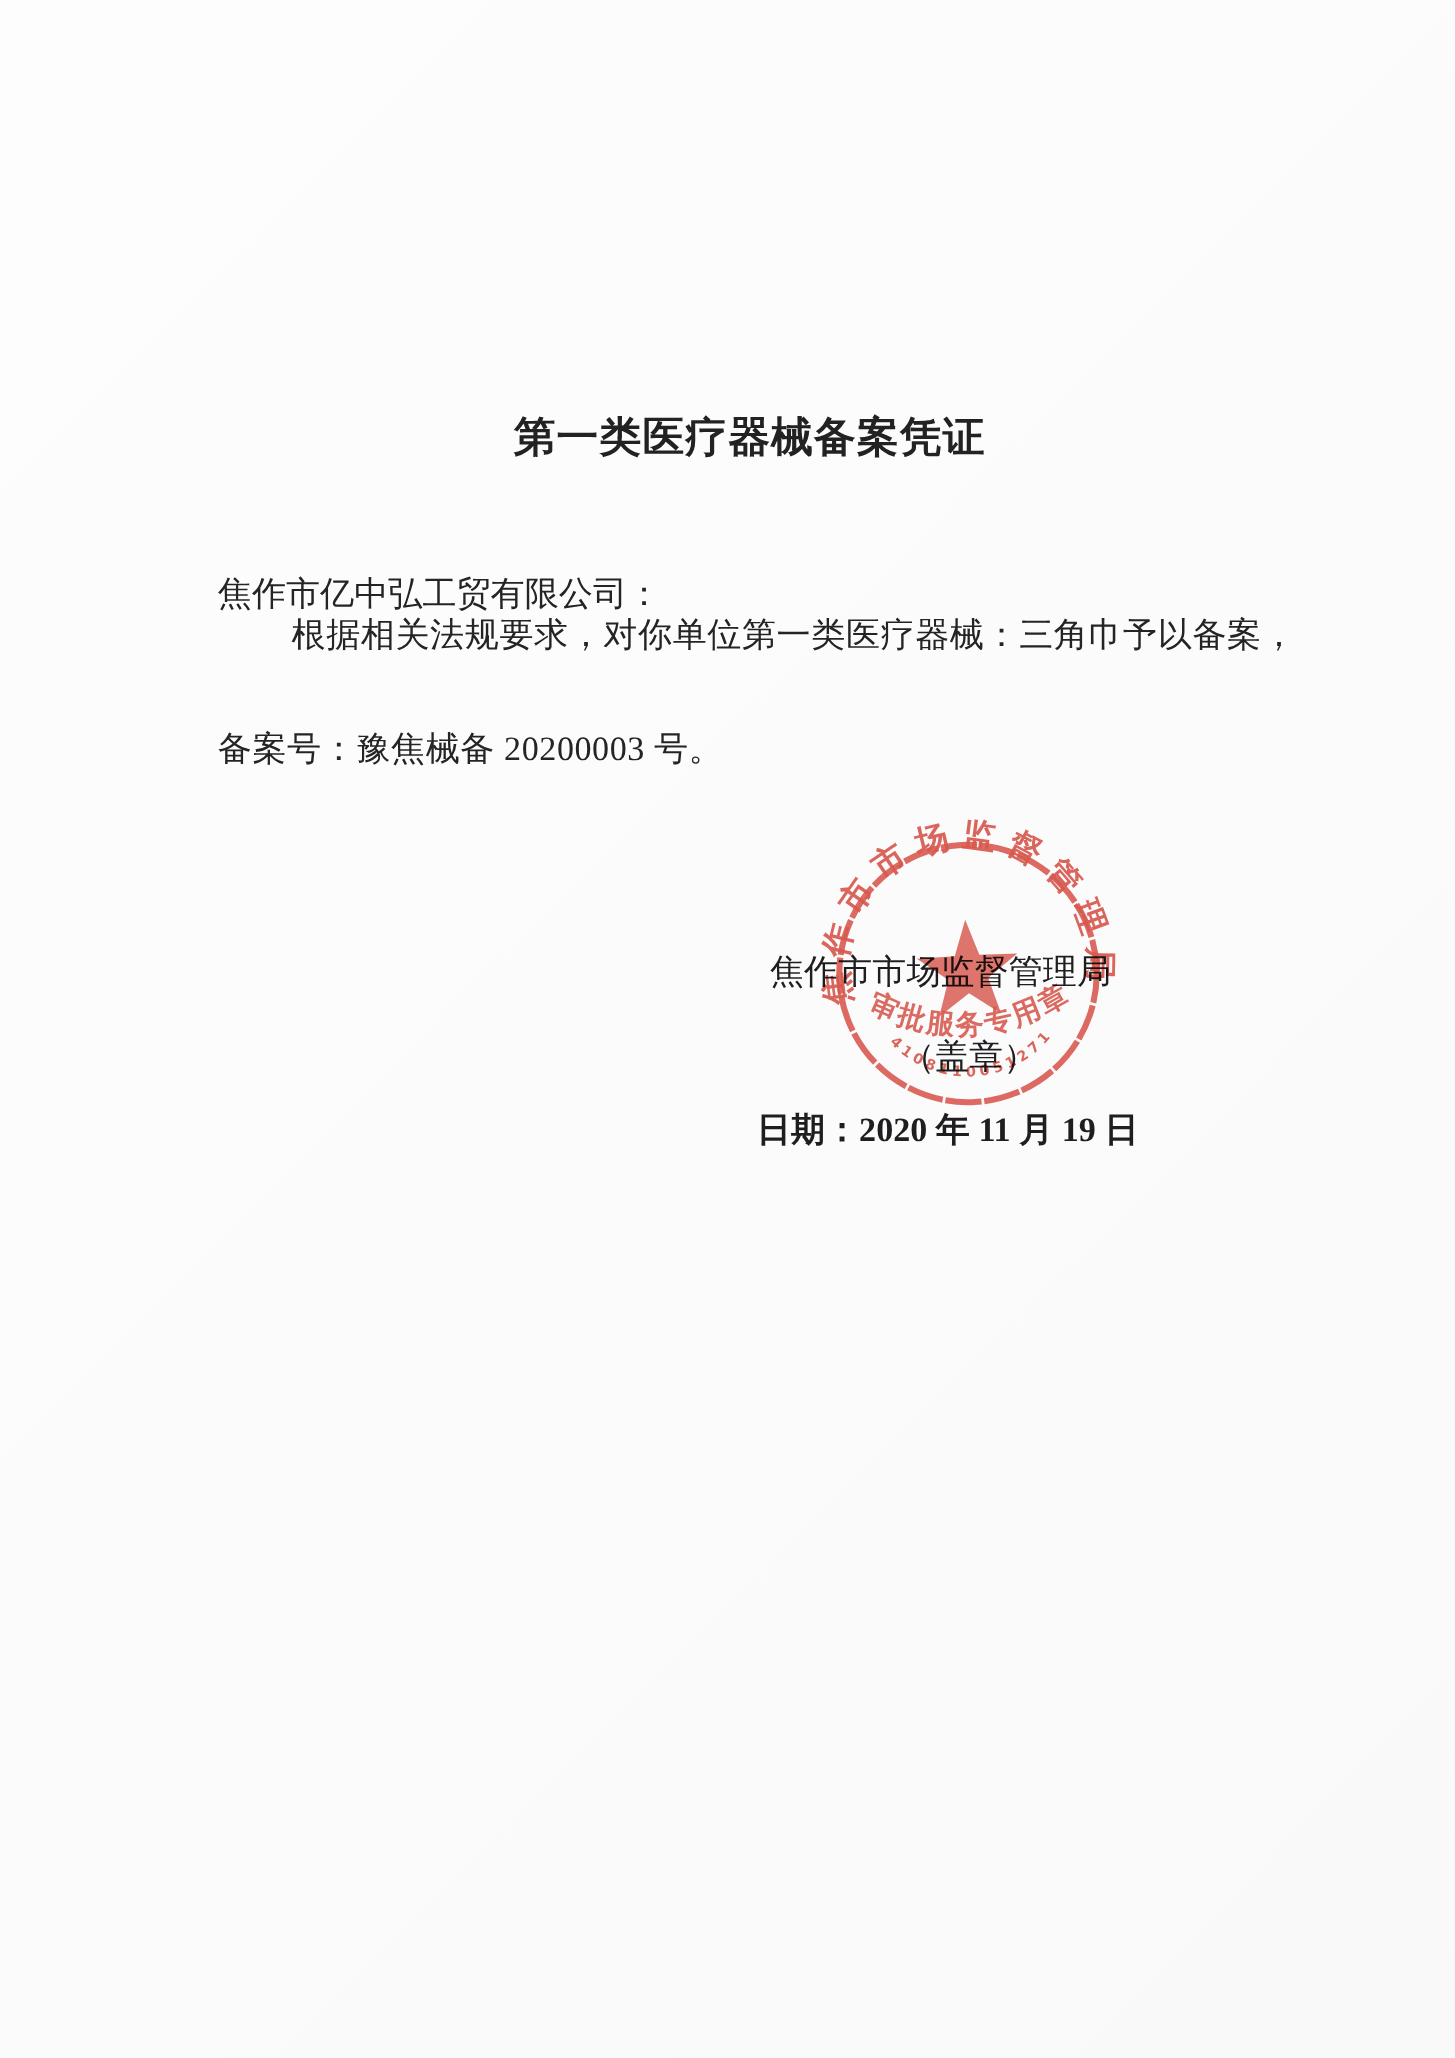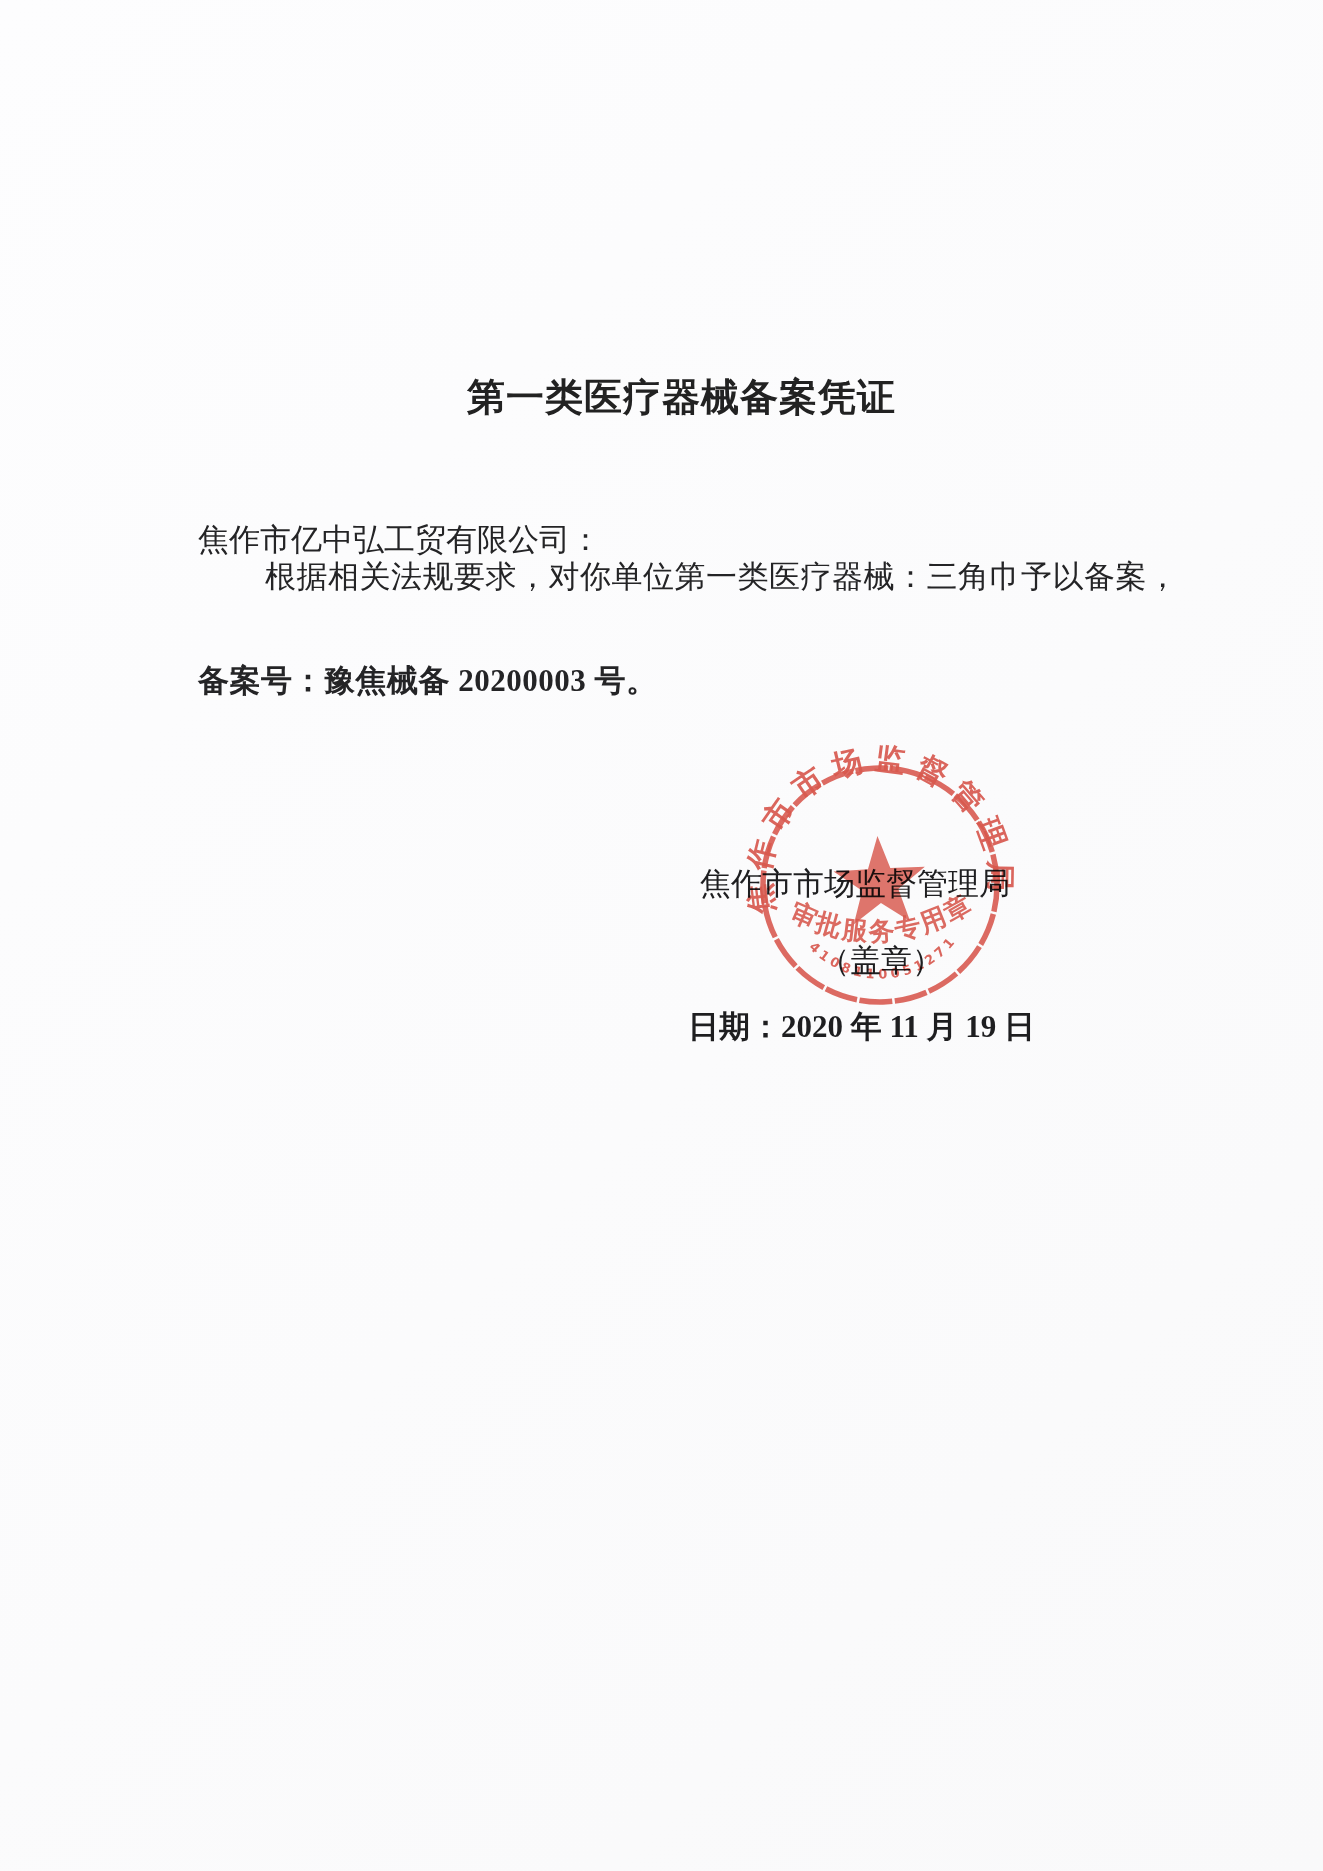--- a/index.html
+++ b/index.html
@@ -44,21 +44,20 @@
     margin-left: 39px;
   }
   .body-line2 {
     position: absolute;
     left: 198px;
     top: 660px;
     font-size: 31px;
     letter-spacing: 0.5px;
     color: #242426;
     white-space: nowrap;
-    font-weight: bold;
   }
   .agency-line {
     position: absolute;
     left: 700px;
     top: 863px;
     font-size: 31px;
     color: #1e1e20;
     white-space: nowrap;
   }
   .seal-note-line {

